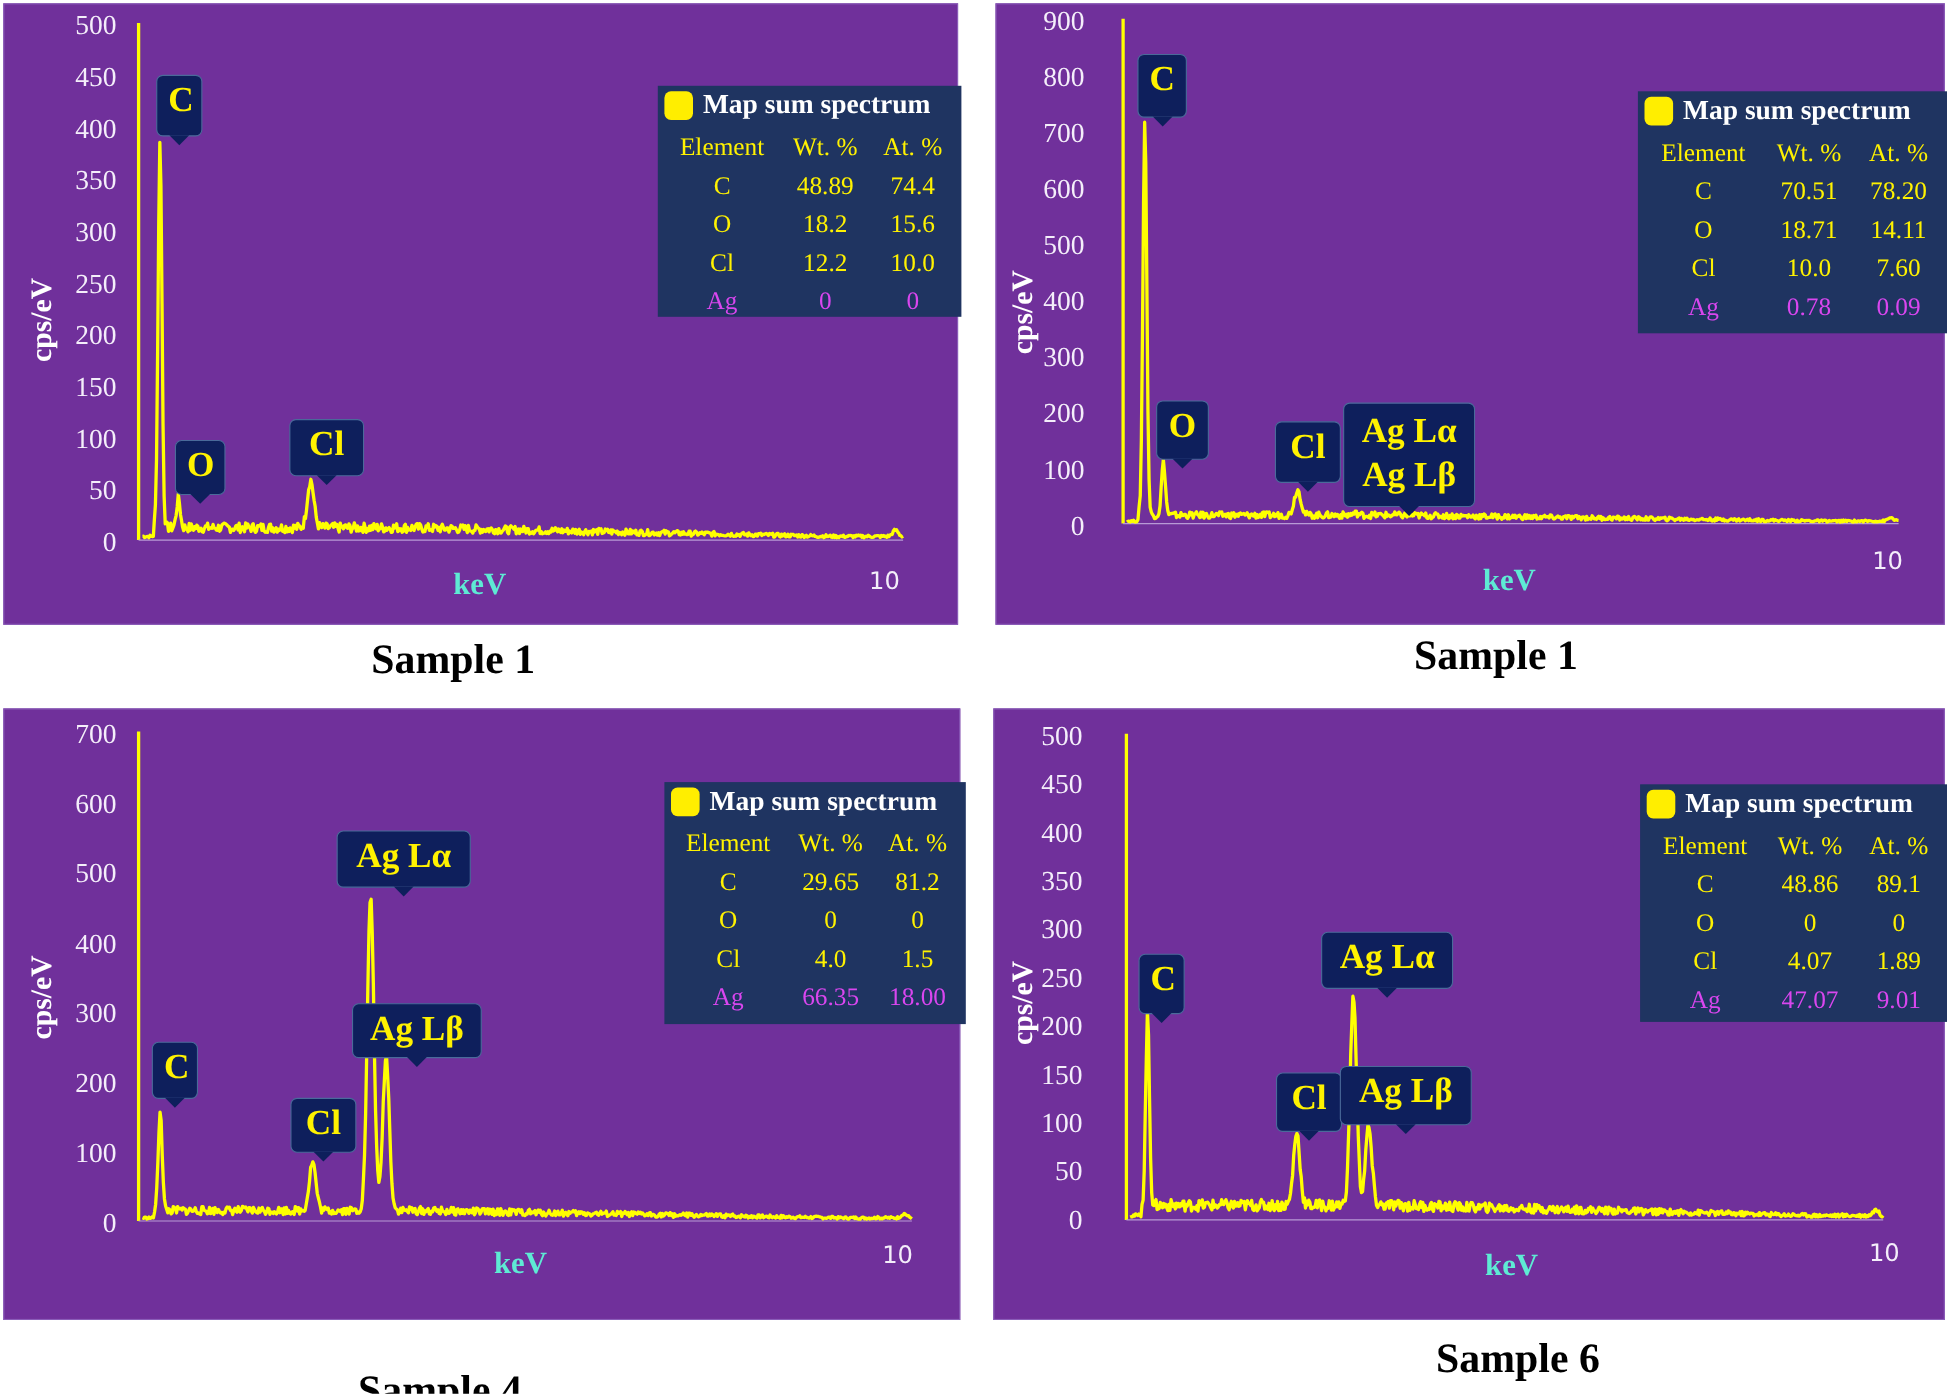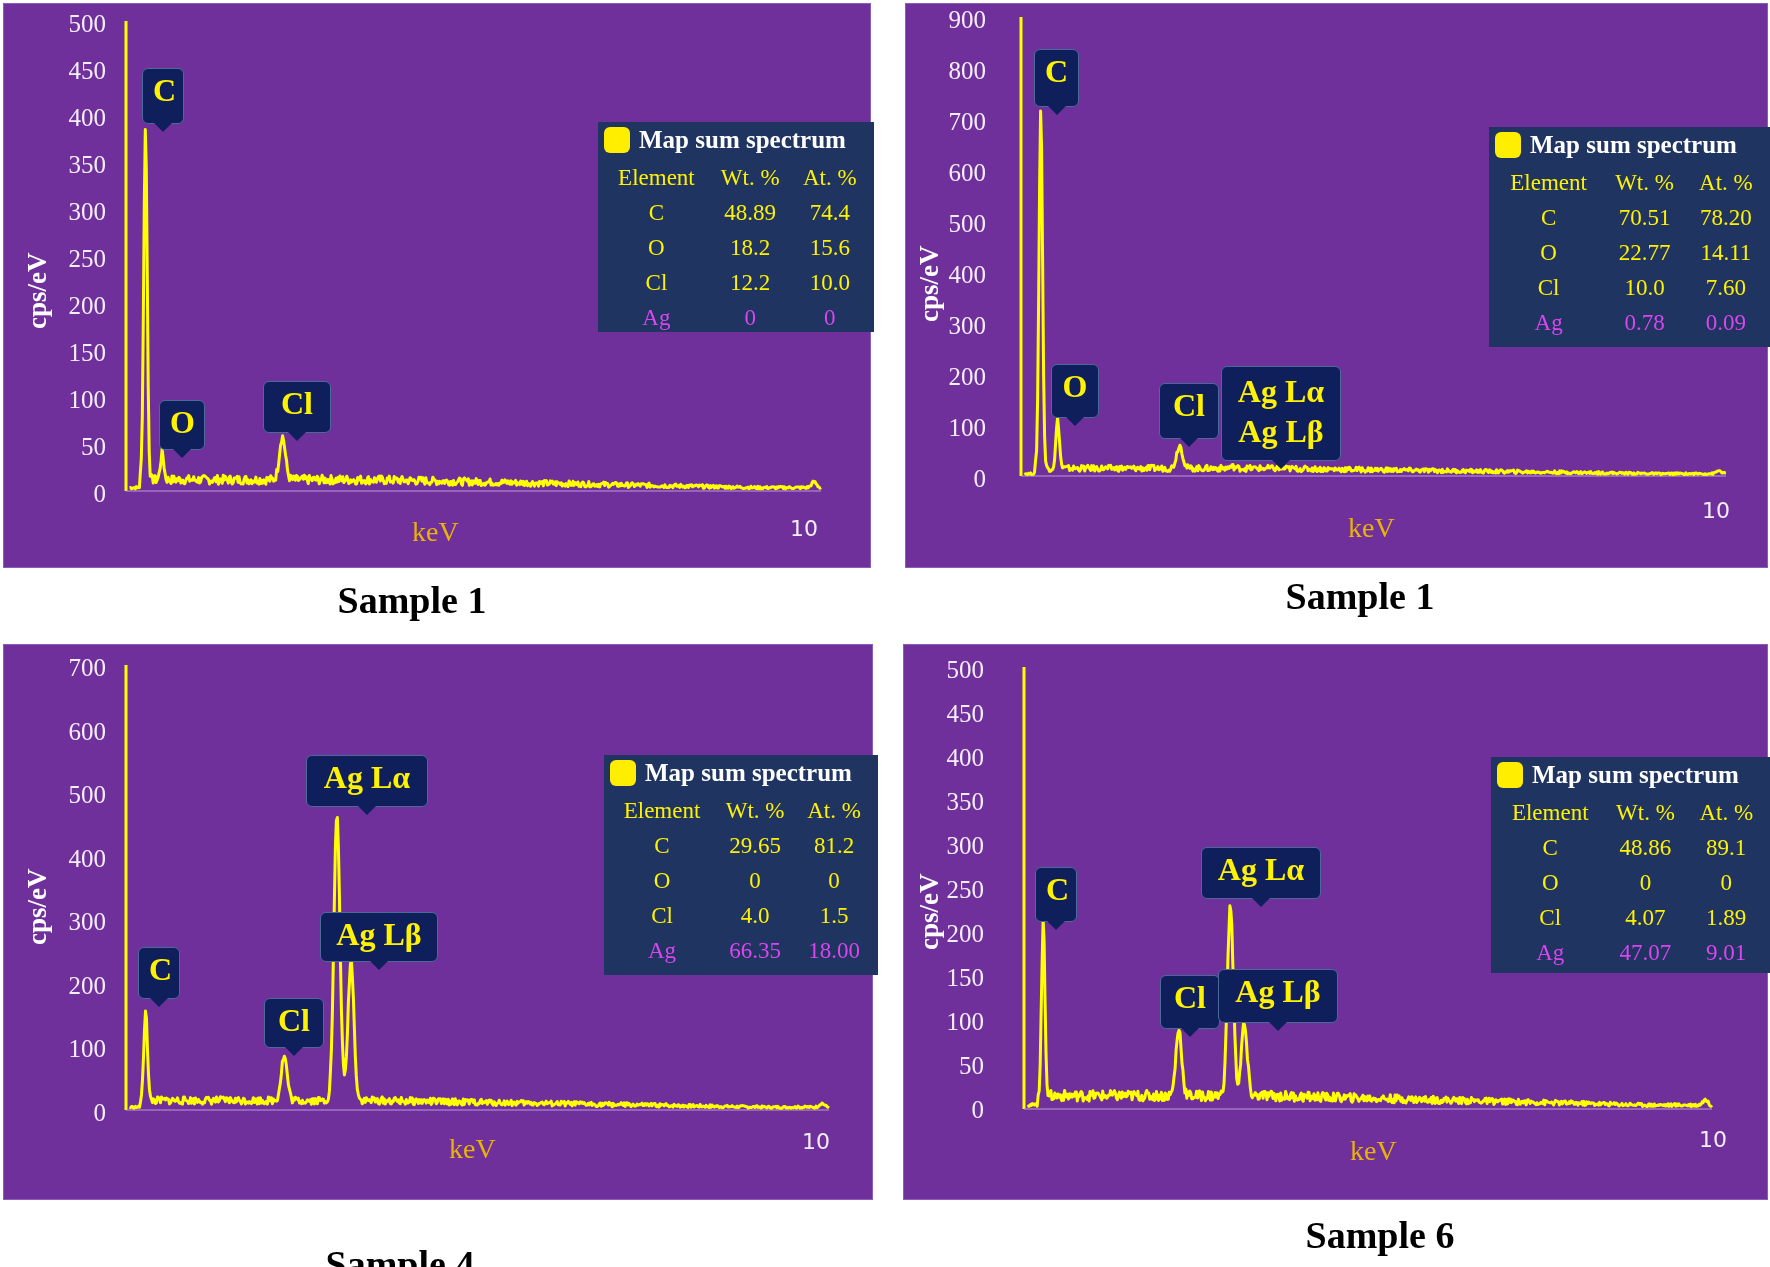--- a/index.html
+++ b/index.html
@@ -1,25 +1,25 @@
 <!DOCTYPE html>
 <html><head>
 <meta charset="utf-8">
 <style>
   html,body{margin:0;padding:0;background:#ffffff;}
   body{width:1770px;height:1267px;position:relative;overflow:hidden;font-family:"Liberation Serif",serif;}
   .panel{position:absolute;background:#70309b;box-sizing:border-box;border:1px solid #8a5cb8;padding-left:28px;}
   .panel svg{position:absolute;left:0;top:0;overflow:visible;}
   .ytick{position:absolute;color:#f4eefa;font-size:25px;text-align:right;width:80px;line-height:1;}
   .ylabel{position:absolute;color:#ffffff;font-weight:bold;font-size:27px;transform:rotate(-90deg);transform-origin:left top;white-space:nowrap;}
-  .xlabel{position:absolute;color:#eab308;font-weight:normal;font-size:28px;}
+  .xlabel{position:absolute;color:#5eead4;font-weight:bold;font-size:28px;}
   .xtick{position:absolute;color:#f4eefa;font-size:22px;font-family:"DejaVu Sans",sans-serif;}
   .peak-tag{position:absolute;background:#0e1f5c;border:1px solid #4a6a9a;border-radius:6px;color:#fff200;font-weight:bold;font-size:32px;text-align:center;line-height:1.12;padding:4px 10px;box-sizing:border-box;white-space:nowrap;}
   .peak-tag::after{content:"";position:absolute;bottom:-9px;left:50%;margin-left:-9px;border-left:9px solid transparent;border-right:9px solid transparent;border-top:9px solid #0e1f5c;}
-  .legend{position:absolute;background:#1f3461;color:#fff200;font-size:23px;box-sizing:border-box;padding:4px 6px;margin-top:44px;}
+  .legend{position:absolute;background:#1f3461;color:#fff200;font-size:23px;box-sizing:border-box;padding:4px 6px;}
   .legend .lhead{display:flex;align-items:center;color:#ffffff;font-weight:bold;font-size:25px;margin-bottom:6px;white-space:nowrap;}
   .legend .swatch{width:26px;height:26px;background:#ffee00;border-radius:6px;margin-right:9px;flex:none;}
   .legend table{border-collapse:collapse;width:100%;}
   .legend td{padding:1px 4px;text-align:center;height:33px;}
   .legend tr.ag td{color:#d946ef;}
   .caption{position:absolute;font-weight:bold;font-size:38px;color:#000;text-align:center;width:400px;}
 </style>
 </head>
 <body>
 
@@ -122,21 +122,21 @@
             <td>Wt. %</td>
             <td>At. %</td>
           </tr>
       <tr>
             <td>C</td>
             <td>70.51</td>
             <td>78.20</td>
           </tr>
       <tr>
             <td>O</td>
-            <td>22.77</td>
+            <td>18.71</td>
             <td>14.11</td>
           </tr>
       <tr>
             <td>Cl</td>
             <td>10.0</td>
             <td>7.60</td>
           </tr>
       <tr class="ag">
             <td>Ag</td>
             <td>0.78</td>

